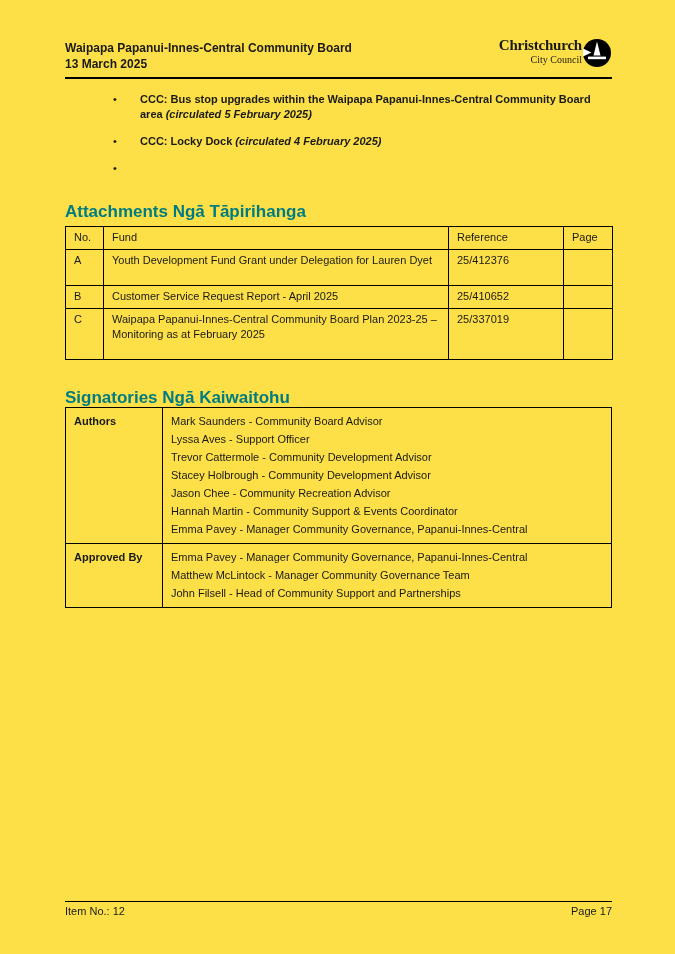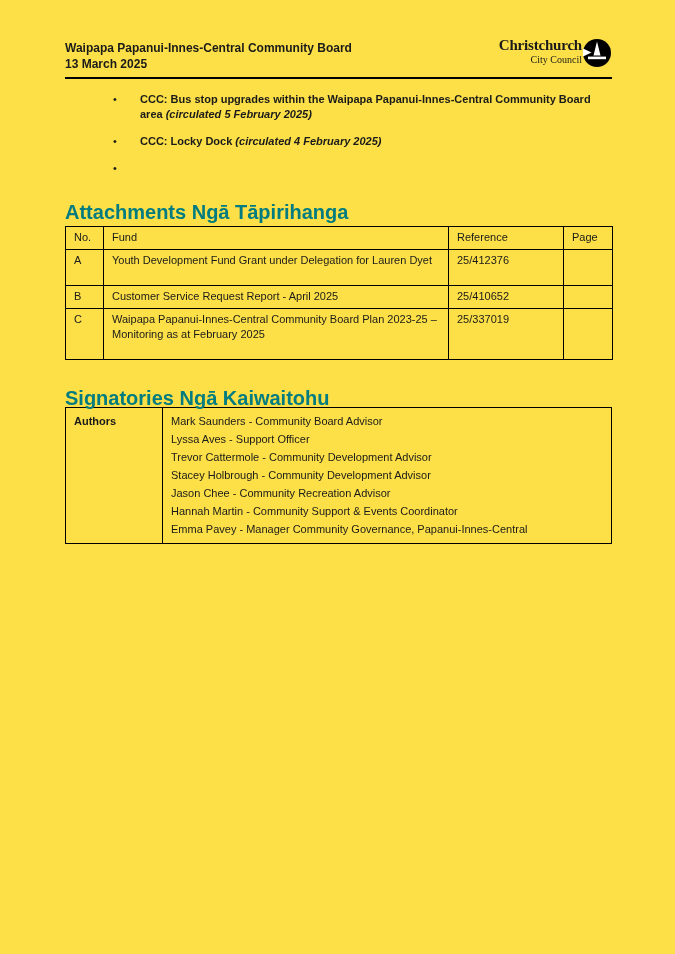--- a/index.html
+++ b/index.html
@@ -55,21 +55,21 @@
     width: 27px;
     flex: none;
     font-size: 11px;
   }
   .bullet-text { width: 452px; font-weight: bold; }
   .italic { font-style: italic; }
   
   .section-heading {
     color: var(--accent, #007C80);
     font-weight: bold;
-    font-size: 20px;
+    font-size: 17px;
     line-height: 18px;
   }
   .attachments-heading { margin-top: 27px; margin-bottom: 5px; }
   .signatories-heading { margin-top: 29px; margin-bottom: 0; }
   
   table {
     border-collapse: collapse;
     width: 547px;
     table-layout: fixed;
     font-size: 11px;
@@ -192,18 +192,30 @@
           <td>
             <div>Mark Saunders - Community Board Advisor</div>
             <div>Lyssa Aves - Support Officer</div>
             <div>Trevor Cattermole - Community Development Advisor</div>
             <div>Stacey Holbrough - Community Development Advisor</div>
             <div>Jason Chee - Community Recreation Advisor</div>
             <div>Hannah Martin - Community Support &amp; Events Coordinator</div>
             <div>Emma Pavey - Manager Community Governance, Papanui-Innes-Central</div>
           </td>
         </tr>
+        <tr>
+          <td class="sig-label">Approved By</td>
+          <td>
+            <div>Emma Pavey - Manager Community Governance, Papanui-Innes-Central</div>
+            <div>Matthew McLintock - Manager Community Governance Team</div>
+            <div>John Filsell - Head of Community Support and Partnerships</div>
+          </td>
+        </tr>
       </tbody>
     </table>
 
   </div>
 
+  <div class="doc-footer">
+    <div>Item No.: 12</div>
+    <div>Page 17</div>
+  </div>
 </div>
 
 </body></html>

